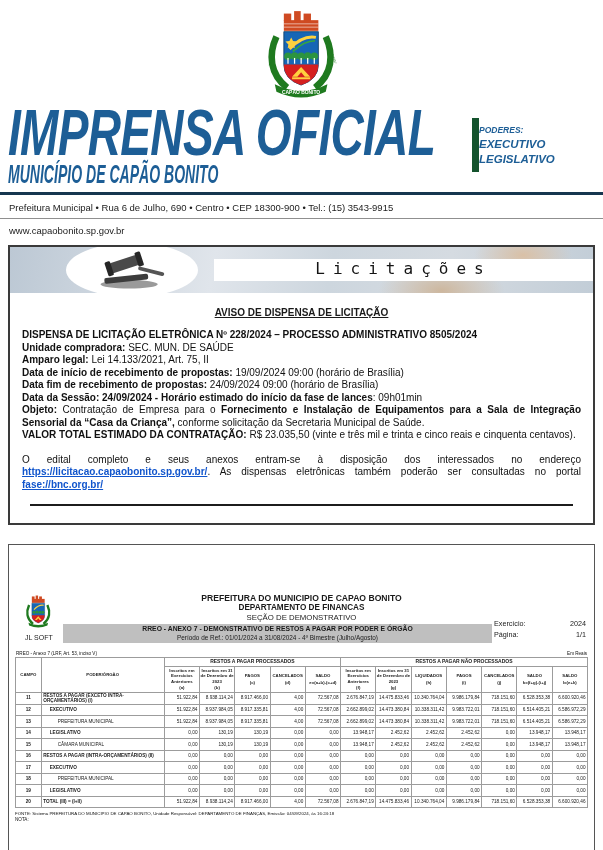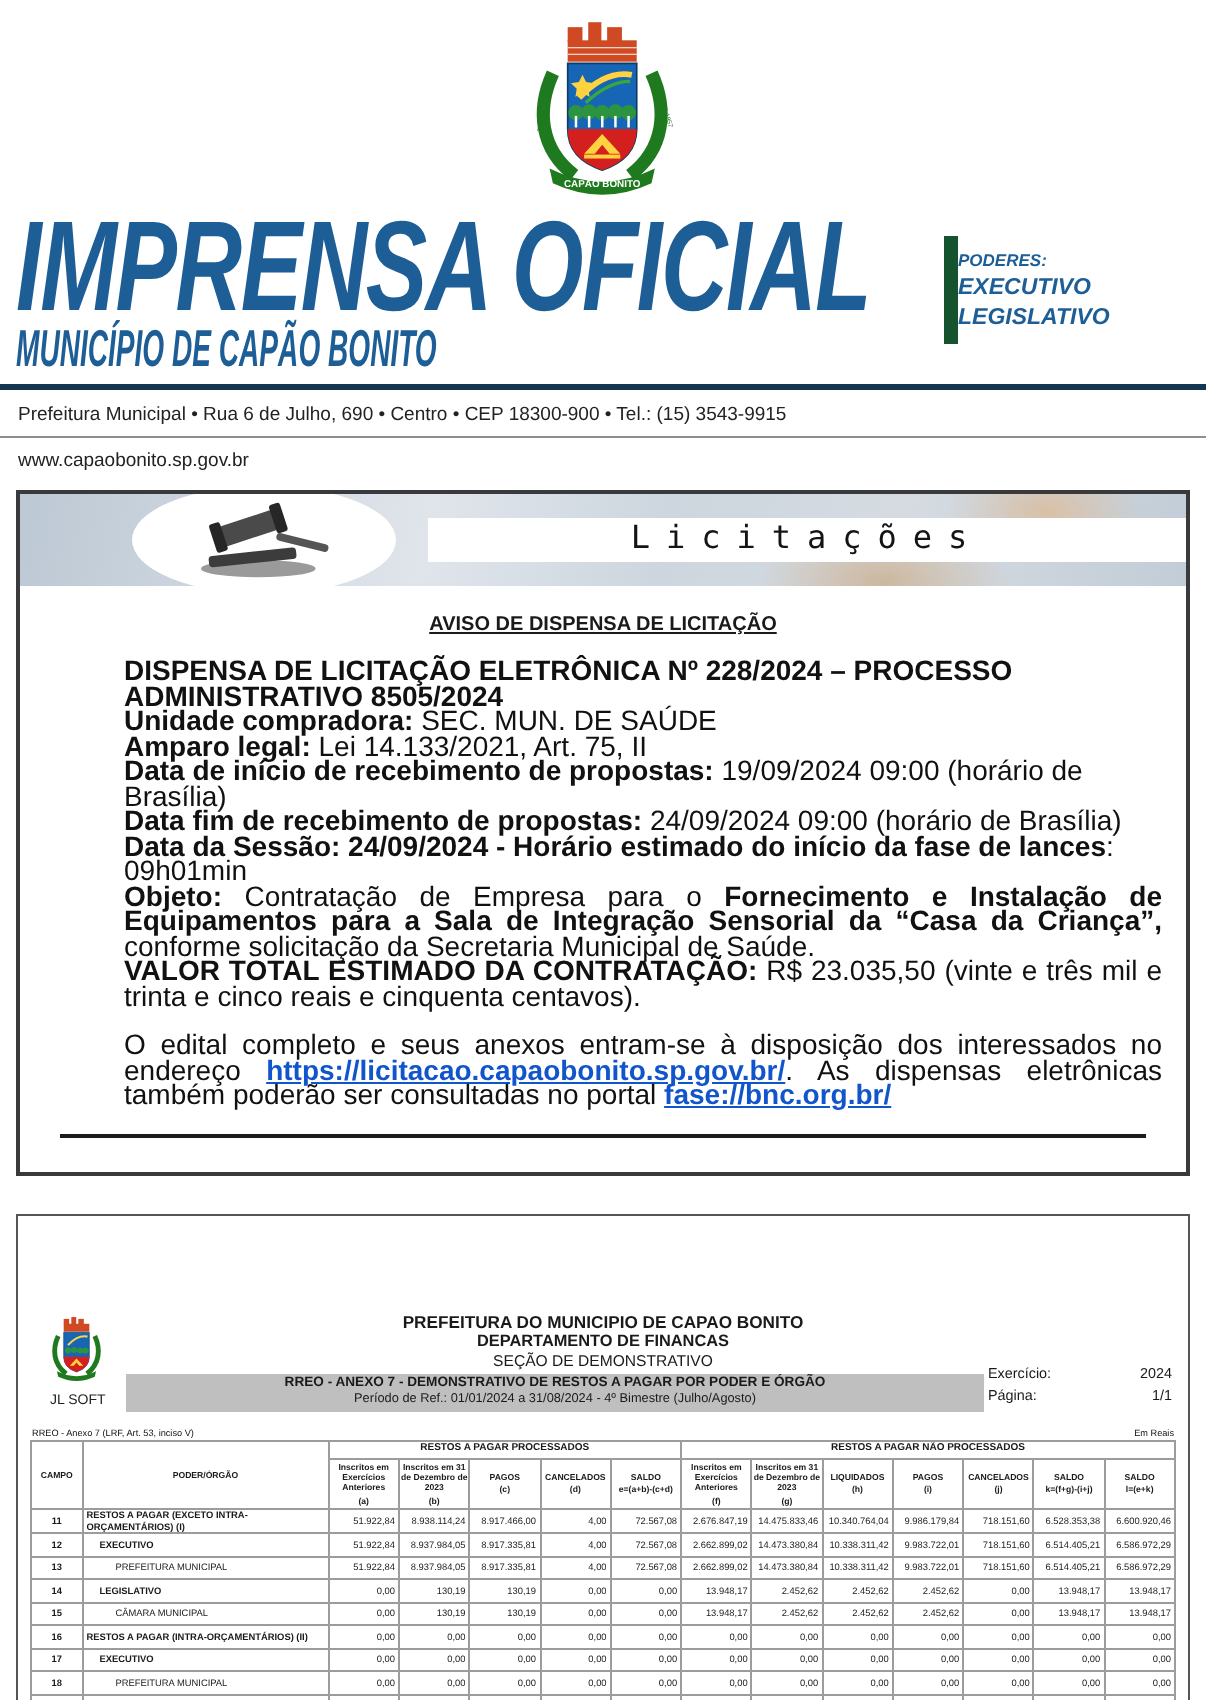--- a/index.html
+++ b/index.html
@@ -54,21 +54,21 @@
   .banner .strip{
     position:absolute;left:204px;right:0;top:12px;height:22px;background:#fff;
     display:flex;align-items:flex-start;justify-content:center;
   }
   .banner .strip span{
     font-family:"DejaVu Sans Mono","Liberation Mono",monospace;
     font-size:16px;letter-spacing:8px;color:#141414;white-space:nowrap;
   }
   .notice{padding:9px 12px 0;}
   .notice-heading{text-align:center;font-weight:bold;text-decoration:underline;font-size:10px;margin:5px 0 11px;}
-  .nline{font-size:14px;line-height:12.5px;color:#111;margin-left:40px;}
+  .nline{font-size:10px;line-height:12.5px;color:#111;}
   .nline.justify{text-align:justify;}
   .nline.gap{margin-top:12px;}
   .nline .b{font-weight:bold;}
   a.lnk{color:var(--link);text-decoration:underline;font-weight:bold;cursor:pointer;}
   .box1-hr{height:2px;background:#1c1c1c;margin:13px 20px 17px;}
 
   
   .box2{margin:19px 8px 0;border:1.5px solid #555;padding:4px 6px 0;position:relative;height:327px;overflow:hidden;}
   .report-head{position:relative;min-height:54px;margin-top:44px;}
   .crest-small{position:absolute;left:8px;top:1px;height:36px;}

